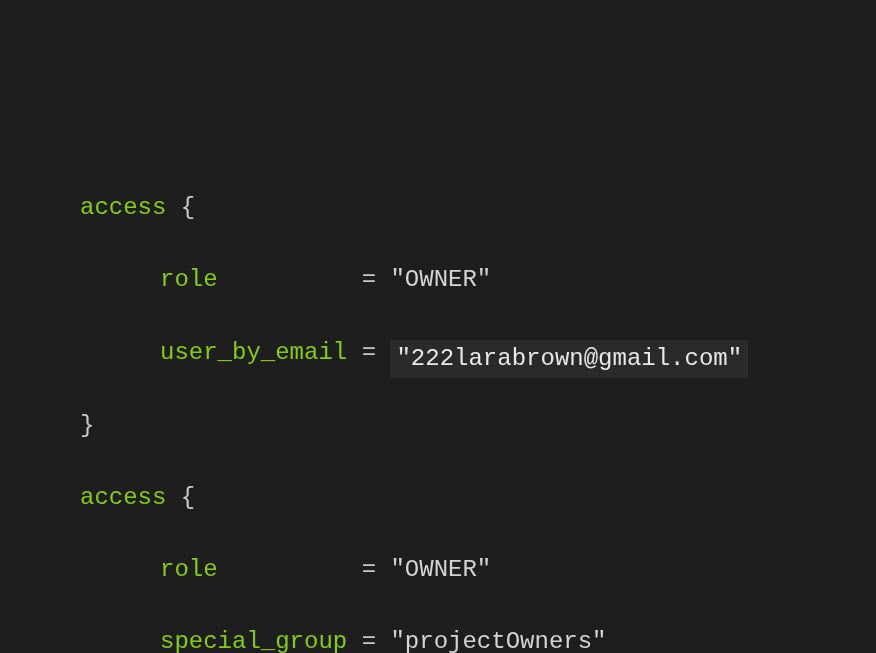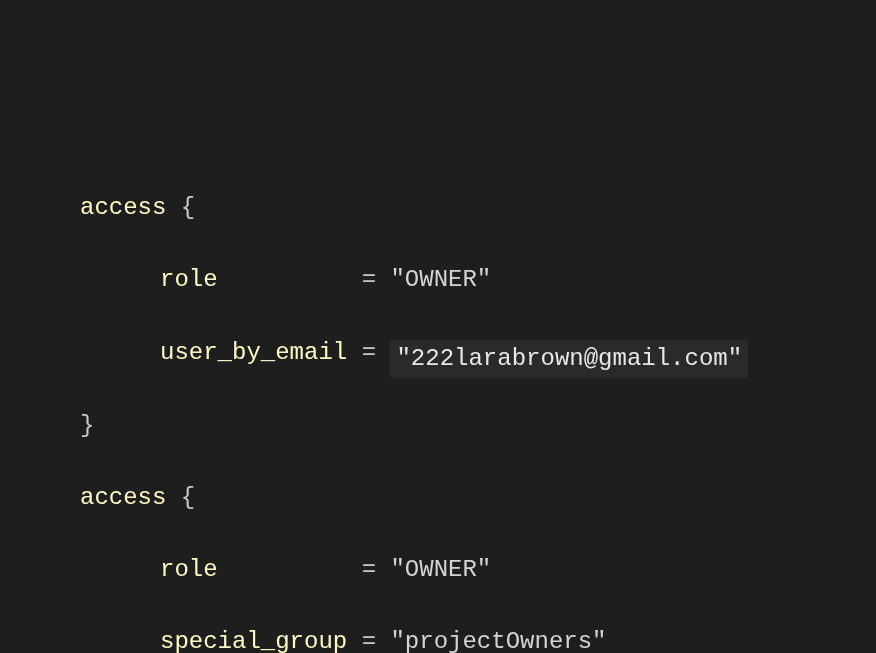--- a/index.html
+++ b/index.html
@@ -17,21 +17,21 @@
       height: 653px;
       overflow: hidden;
       white-space: pre;
       filter: blur(0.6px);
       padding-top: 10px;
     }
     .line {
       display: block;
     }
     .kw {
-      color: #fef9c3;
+      color: #84cc16;
     }
     .op {
       color: #c8c8c8;
     }
     .str {
       color: #d4d4d4;
     }
     .highlight {
       display: inline-block;
       background: #2a2a2a;

